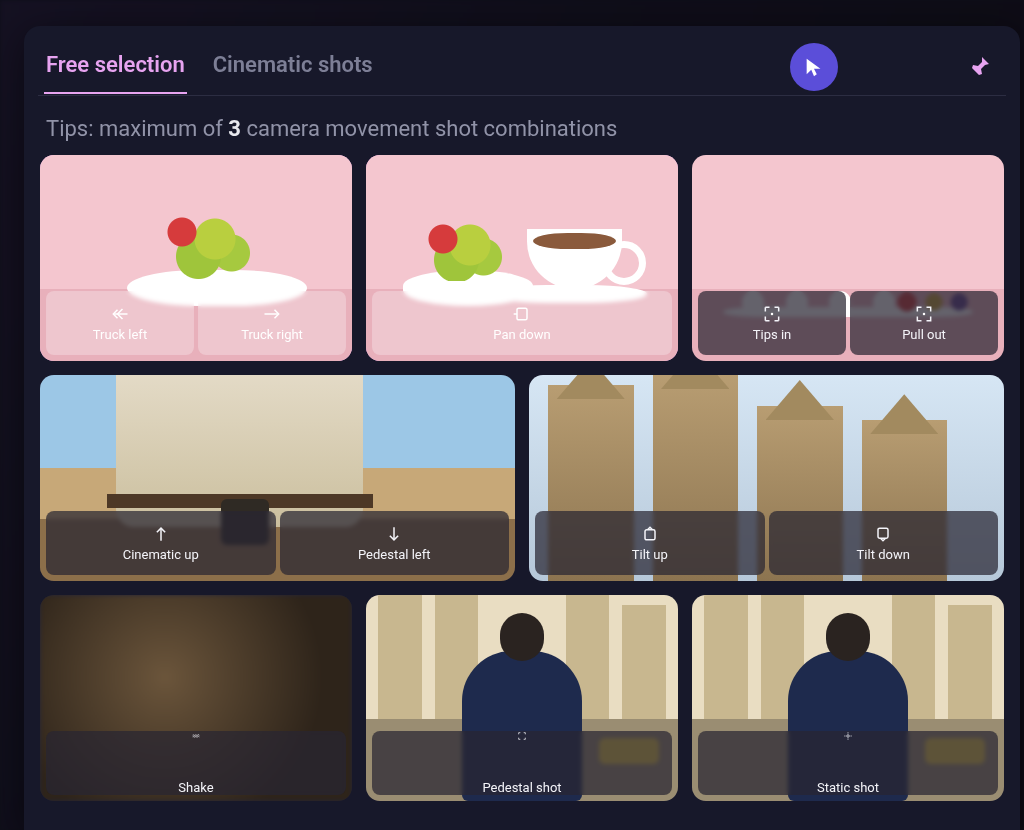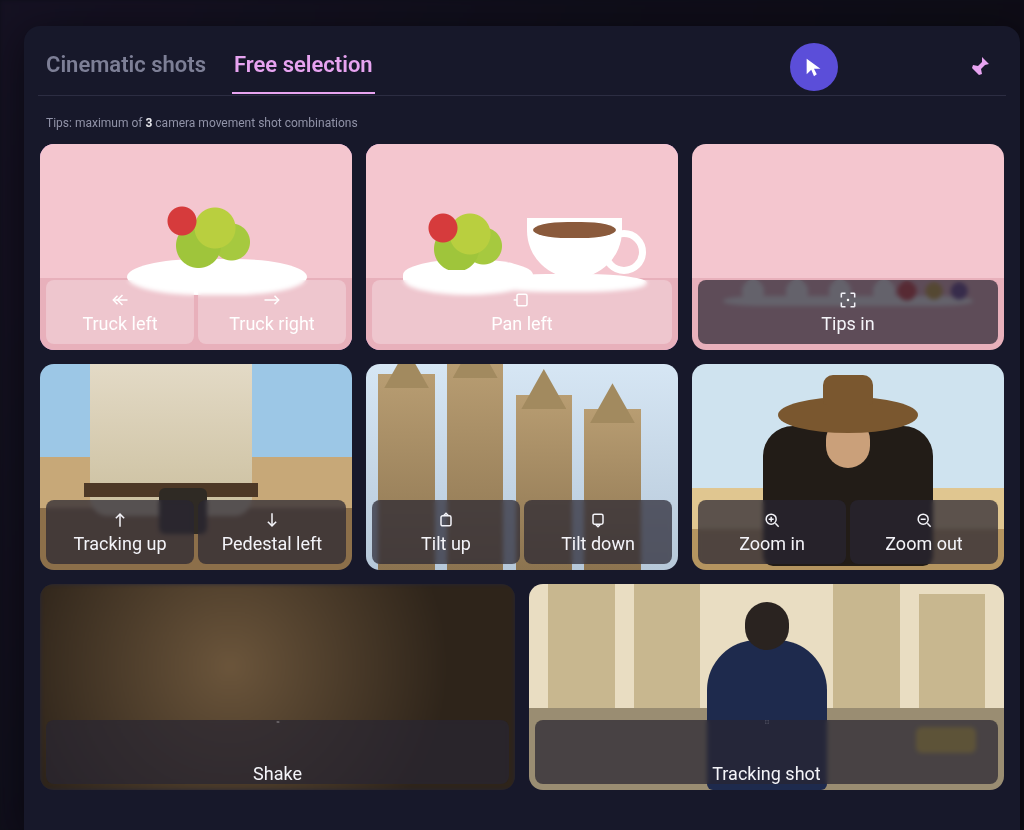--- a/index.html
+++ b/index.html
@@ -48,21 +48,21 @@
     width: 40px; height: 40px; border-radius: 8px;
     display:flex; align-items:center; justify-content:center;
     cursor:pointer; color:#e7a3f0;
   }
   .cursor-badge {
     position:absolute; right: 168px; top: 3px;
     width: 48px; height: 48px; border-radius: 50%;
     background:#5b4ed9; display:flex; align-items:center; justify-content:center;
   }
   .tips {
-    color:#9193a8; font-size:12px; padding: 20px 8px 14px 8px;
+    color:#9193a8; font-size:22px; padding: 20px 8px 14px 8px;
   }
   .tips b { color:#e8e8ee; }
   .grid {
     display:flex; flex-direction:column; gap:14px; padding: 0 2px;
   }
   .row { display:flex; gap:14px; }
   .card {
     flex:1; height: 206px; border-radius:14px; overflow:hidden; position:relative;
     background:#232438;
   }
@@ -146,36 +146,36 @@
     position:absolute; left:6px; right:6px; bottom:6px;
     display:flex; gap:4px;
   }
   .card.single .overlay .opt { flex:1;gap:39px; }
   .opt {
     flex:1; height:64px;
     background:rgba(40,38,50,.72);
     backdrop-filter: blur(2px);
     border-radius:8px;
     display:flex; flex-direction:column; align-items:center; justify-content:center;
-    gap:3px; cursor:pointer; color:#f4f4f9; font-size:18px;
+    gap:3px; cursor:pointer; color:#f4f4f9; font-size:13px;
   }
   .opt svg { width:20px; height:20px; stroke:#f4f4f9; fill:none; stroke-width:1.8; }
   .opt.light { background:rgba(255,255,255,.28); color:#fff; }
   .opt.light svg{stroke:#fff}
 </style>
 </head>
 <body>
 
 <div class="backdrop"></div>
 
 <div class="panel">
 
   <div class="tabs">
+    <div class="tab active">Free selection</div>
     <div class="tab">Cinematic shots</div>
-    <div class="tab active">Free selection</div>
 
     <div class="cursor-badge">
       <svg width="22" height="22" viewBox="0 0 24 24">
         <path d="M4 3 L4 20 L9 15 L12 22 L15 20 L12 14 L19 14 Z" fill="#fff"></path>
       </svg>
     </div>
 
     <div class="pin-btn">
       <svg width="24" height="24" viewBox="0 0 24 24">
         <path d="M14 3l7 7-4 1-4 4 1 5-3 1-7-7 1-3 5 1 4-4z" fill="#e7a3f0"></path>
@@ -215,59 +215,66 @@
         <div class="preview scene-fruit cup">
           <div class="saucer"></div>
             <div class="cup-el"></div>
         </div>
         <div class="overlay">
           <div class="opt light">
             <svg viewBox="0 0 24 24">
                 <rect x="6" y="5" width="12" height="14" rx="2"></rect>
                 <path d="M6 12H2"></path>
               </svg>
-            <span>Pan left</span>
+            <span>Pan down</span>
           </div>
         </div>
       </div>
 
       <div class="card">
         <div class="preview scene-fruit far">
           <div class="tiny t1"></div>
             <div class="tiny t2"></div>
             <div class="tiny t3"></div>
             <div class="tiny t4"></div>
             <div class="berries"></div>
         </div>
         <div class="overlay">
           <div class="opt">
             <svg viewBox="0 0 24 24">
                 <path d="M4 4h5M4 4v5M20 4h-5M20 4v5M4 20h5M4 20v-5M20 20h-5M20 20v-5"></path>
                 <circle cx="12" cy="12" r="1.5" fill="#fff" stroke="none"></circle>
               </svg>
             <span>Tips in</span>
           </div>
+          <div class="opt">
+            <svg viewBox="0 0 24 24">
+                <path d="M9 4H4v5M15 4h5v5M9 20H4v-5M15 20h5v-5"></path>
+                <circle cx="12" cy="12" r="1.5" fill="#fff" stroke="none"></circle>
+              </svg>
+            <span>Pull out</span>
+          </div>
         </div>
       </div>
     </div>
 
     <div class="row">
       <div class="card">
         <div class="preview scene-cowboy-waist">
           <div class="torso"></div>
             <div class="belt"></div>
             <div class="gun"></div>
         </div>
         <div class="overlay">
           <div class="opt">
             <svg viewBox="0 0 24 24">
                 <path d="M12 20V5"></path>
                 <path d="M7 10l5-5 5 5"></path>
               </svg>
-            <span>Tracking up</span>
+            <span>Cinematic up</span>
           </div>
           <div class="opt">
             <svg viewBox="0 0 24 24">
                 <path d="M12 4v15"></path>
                 <path d="M7 14l5 5 5-5"></path>
               </svg>
             <span>Pedestal left</span>
           </div>
         </div>
       </div>
@@ -290,43 +297,20 @@
           <div class="opt">
             <svg viewBox="0 0 24 24">
                 <rect x="6" y="5" width="12" height="12" rx="2"></rect>
                 <path d="M9 17l3 3 3-3"></path>
               </svg>
             <span>Tilt down</span>
           </div>
         </div>
       </div>
 
-      <div class="card">
-        <div class="preview scene-cowboy">
-          <div class="body"></div>
-            <div class="head"></div>
-            <div class="hat"></div>
-        </div>
-        <div class="overlay">
-          <div class="opt">
-            <svg viewBox="0 0 24 24">
-                <circle cx="11" cy="11" r="6"></circle>
-                <path d="M11 8v6M8 11h6M20 20l-4-4"></path>
-              </svg>
-            <span>Zoom in</span>
-          </div>
-          <div class="opt">
-            <svg viewBox="0 0 24 24">
-                <circle cx="11" cy="11" r="6"></circle>
-                <path d="M8 11h6M20 20l-4-4"></path>
-              </svg>
-            <span>Zoom out</span>
-          </div>
-        </div>
-      </div>
     </div>
 
     <div class="row">
       <div class="card single">
         <div class="preview scene-blur"></div>
         <div class="overlay">
           <div class="opt">
             <svg viewBox="0 0 24 24">
                 <path d="M4 10c2-2 4 2 6 0s4 2 6 0 3-1 4 0M4 14c2-2 4 2 6 0s4 2 6 0 3-1 4 0"></path>
               </svg>
@@ -343,21 +327,41 @@
             <div class="bld b4"></div>
           <div class="man"></div>
             <div class="head"></div>
             <div class="cab"></div>
         </div>
         <div class="overlay">
           <div class="opt">
             <svg viewBox="0 0 24 24">
                 <path d="M4 4h4M4 4v4M20 4h-4M20 4v4M4 20h4M4 20v-4M20 20h-4M20 20v-4"></path>
               </svg>
-            <span>Tracking shot</span>
-          </div>
-        </div>
-      </div>
-
+            <span>Pedestal shot</span>
+          </div>
+        </div>
+      </div>
+
+      <div class="card single">
+        <div class="preview scene-city">
+          <div class="bld b1"></div>
+            <div class="bld b2"></div>
+            <div class="bld b3"></div>
+            <div class="bld b4"></div>
+          <div class="man"></div>
+            <div class="head"></div>
+            <div class="cab"></div>
+        </div>
+        <div class="overlay">
+          <div class="opt">
+            <svg viewBox="0 0 24 24">
+                <circle cx="12" cy="12" r="3"></circle>
+                <path d="M12 3v3M12 18v3M3 12h3M18 12h3"></path>
+              </svg>
+            <span>Static shot</span>
+          </div>
+        </div>
+      </div>
     </div>
 
   </div>
 </div>
 
 </body></html>

